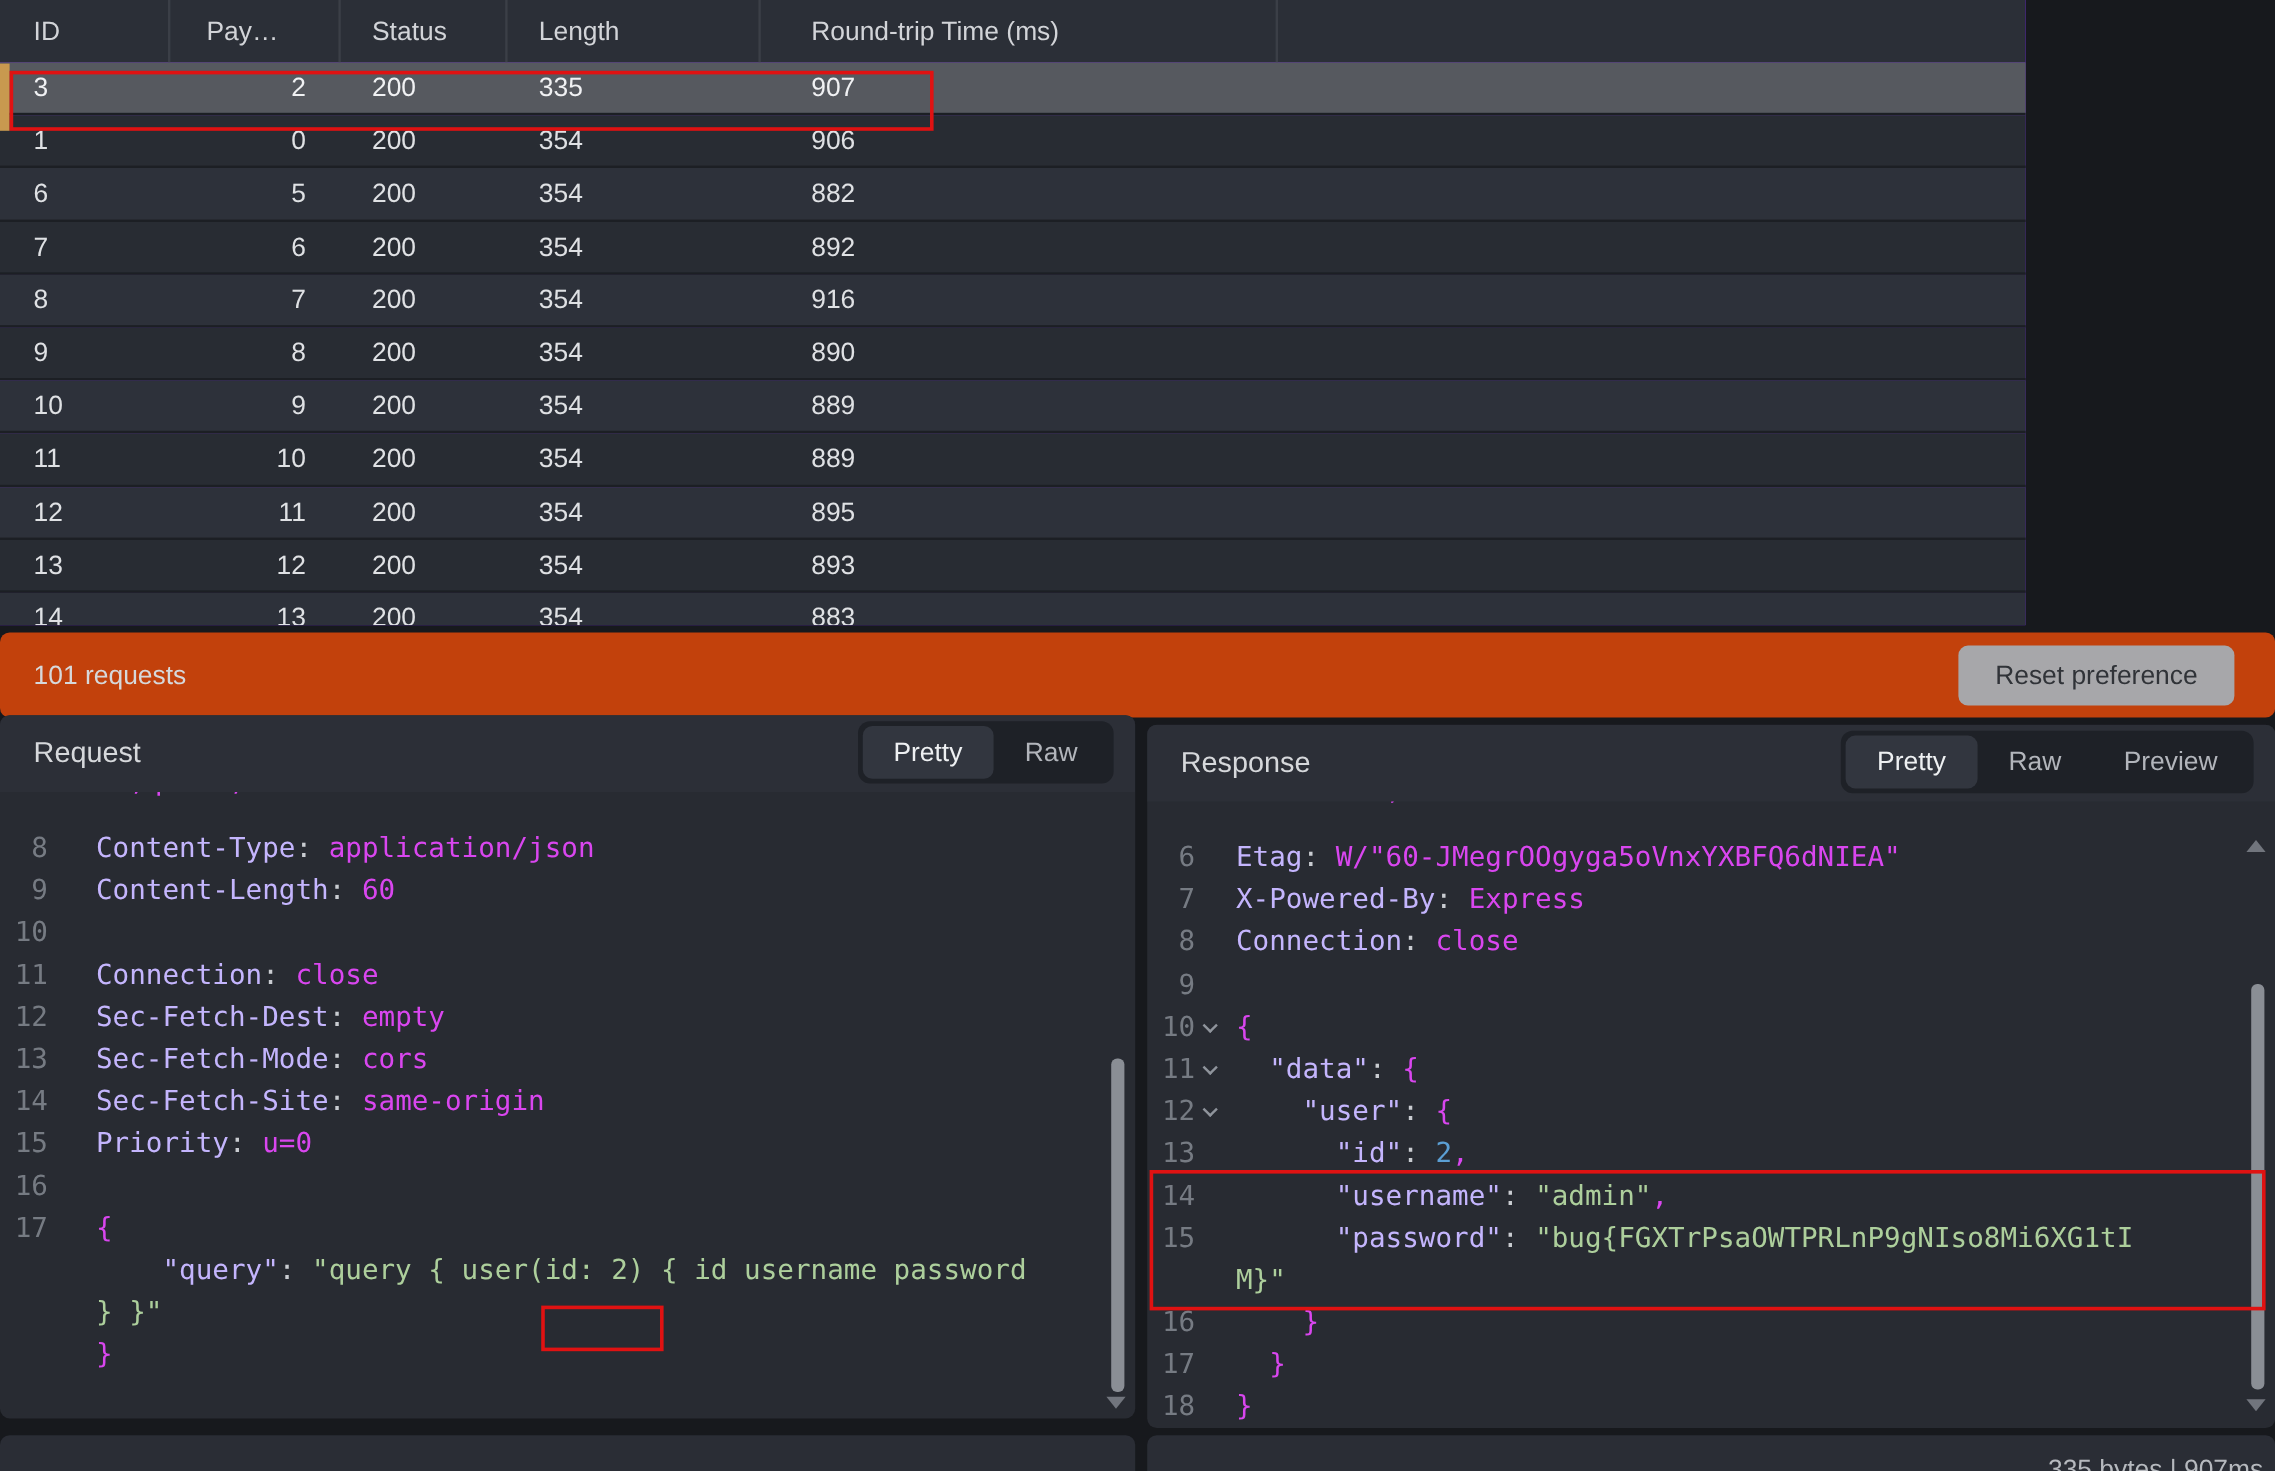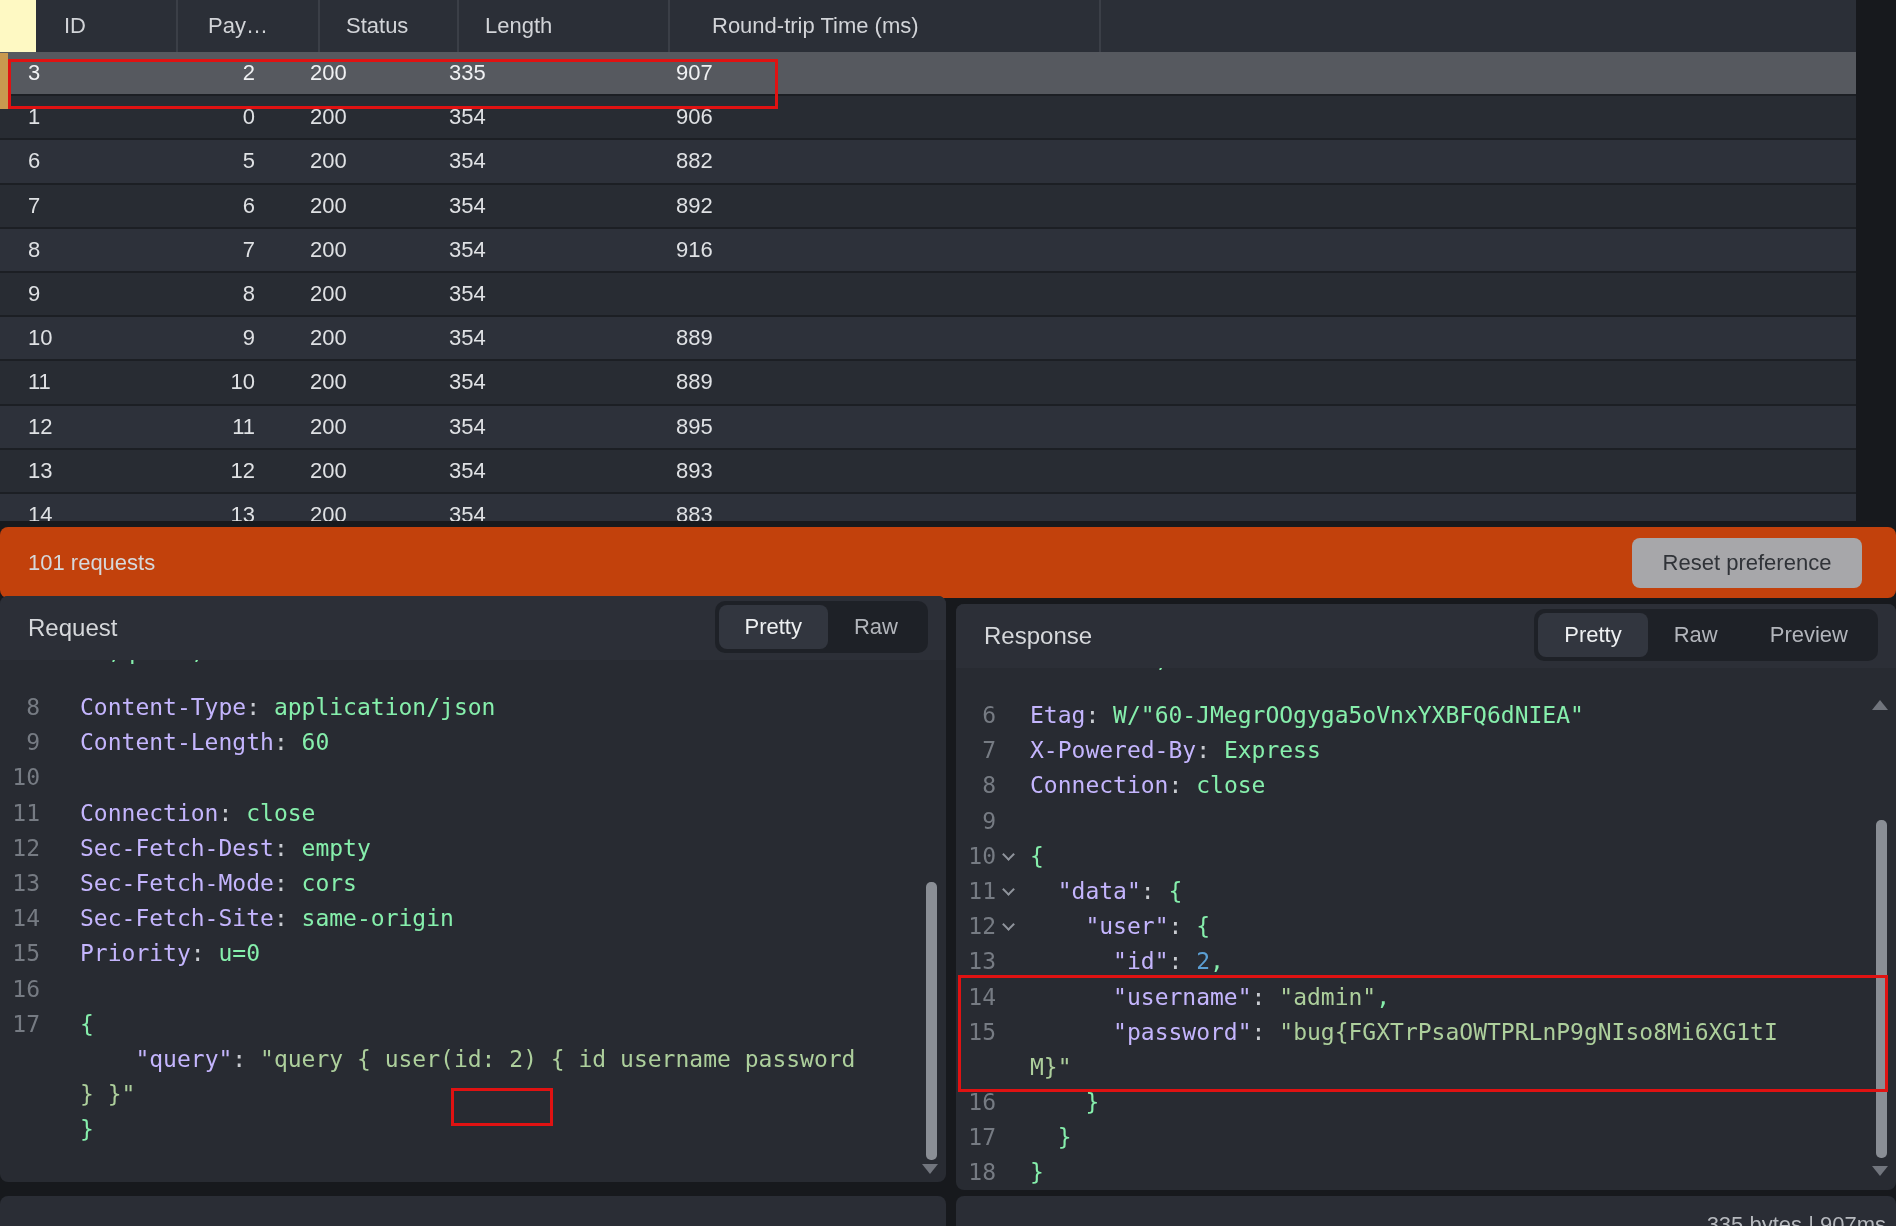--- a/index.html
+++ b/index.html
@@ -1,21 +1,21 @@
 <!DOCTYPE html>
 <html><head>
 <meta charset="utf-8">
 <style>
   * { margin:0; padding:0; box-sizing:border-box; }
   html,body { width:1896px; height:1226px; }
   body { position:relative; background:#17191d; font-family:"Liberation Sans",sans-serif; overflow:hidden; color:#d6d8db; }
   .abs { position:absolute; }
 
   
-  #table-panel { left:0; top:0; width:1856px; height:521px; background:#fef9c3; overflow:hidden;padding-left:36px; }
+  #table-panel { left:0; top:0; width:1688px; height:521px; background:#6d28d9; overflow:hidden; }
   #thead { display:flex; height:52px; background:#2b2f37; font-size:22px; color:#d2d4d8; }
   .th { display:flex; align-items:center; border-right:2px solid #3b3f47; flex:none; }
   .th.c0 { width:142px; padding-left:28px; }
   .th.c1 { width:142px; padding-left:30px; }
   .th.c2 { width:139px; padding-left:26px; }
   .th.c3 { width:211px; padding-left:26px; }
   .th.c4 { width:431px; padding-left:42px; }
   .th.fill { flex:1; border-right:none; }
   #rows { position:absolute; top:52px; left:0; width:1896px; }
   .trow { display:flex; height:44.2px; align-items:center; font-size:22px; color:#dfe1e4; border-bottom:2px solid #1c1f24; }
@@ -51,21 +51,21 @@
   .code { position:absolute; left:0; top:64px; right:0; bottom:0; overflow:hidden; }
   .code-line { position:relative; height:35.2px; line-height:35.2px; font-family:"DejaVu Sans Mono",monospace; font-size:23px; white-space:pre; display:flex; }
   .gutter { flex:none; width:40px; text-align:right; color:#767b83; }
   .ct { margin-left:40px; }
   #resp-code .ct { margin-left:34px; }
   .chev { position:absolute; left:48px; top:11px; width:9px; height:9px; border-left:2px solid #8f949c; border-bottom:2px solid #8f949c; transform:rotate(-45deg); }
   .sliver { position:relative; height:30px; overflow:hidden; }
   .sliver .code-line { position:absolute; top:-26px; left:0; right:0; }
   .c-k  { color:#c4b5fd; }
   .c-p  { color:#c9ccd1; }
-  .c-v  { color:#86efac; }
+  .c-v  { color:#d946ef; }
   .c-s  { color:#adcf9c; }
   .c-n2 { color:#5b9fd4; }
 
   .sb-thumb { position:absolute; width:11px; border-radius:5px; background:#8a8e95; }
   .sb-arrow { position:absolute; }
 
   
   #req-footer  { left:0;    top:1196px; width:946px; height:30px; background:#2a2d35; border-radius:8px 8px 0 0; }
   #resp-footer { left:956px; top:1196px; width:940px; height:46px; background:#2a2d35; border-radius:8px 8px 0 0; overflow:hidden; }
   #metrics { padding:16px 10px 0 0; text-align:right; font-size:22px; color:#b6b9be; }
@@ -122,20 +122,21 @@
         <div class="td c1">7</div>
         <div class="td c2">200</div>
         <div class="td c3">354</div>
         <div class="td c4">916</div>
       </div>
       <div class="trow dark">
         <div class="td c0">9</div>
         <div class="td c1">8</div>
         <div class="td c2">200</div>
         <div class="td c3">354</div>
+        <div class="td c4">890</div>
       </div>
       <div class="trow lite">
         <div class="td c0">10</div>
         <div class="td c1">9</div>
         <div class="td c2">200</div>
         <div class="td c3">354</div>
         <div class="td c4">889</div>
       </div>
       <div class="trow dark">
         <div class="td c0">11</div>

